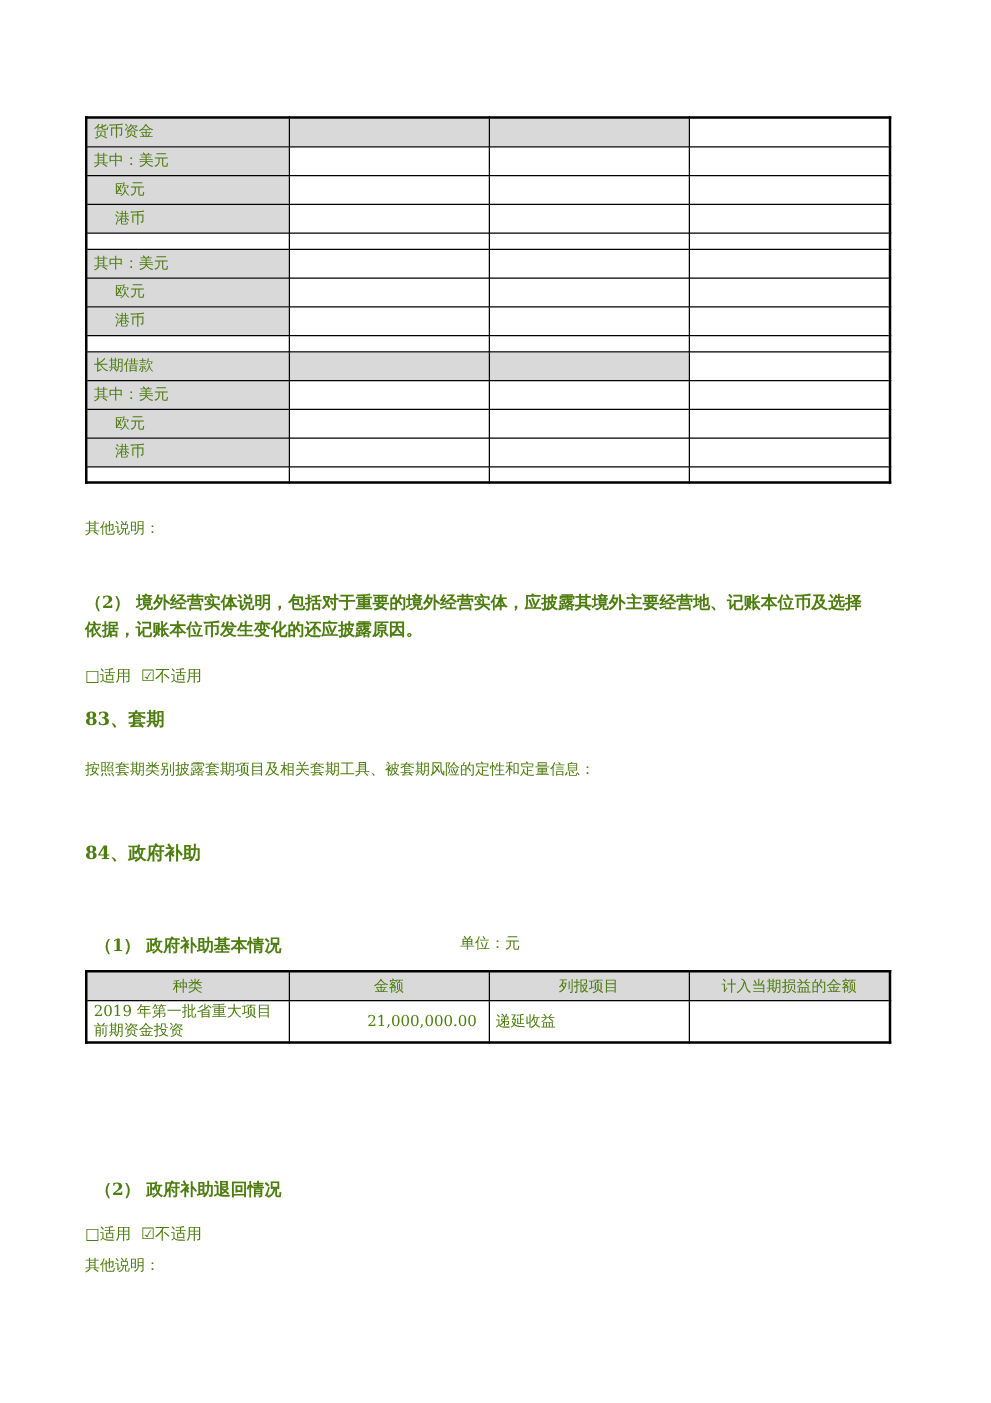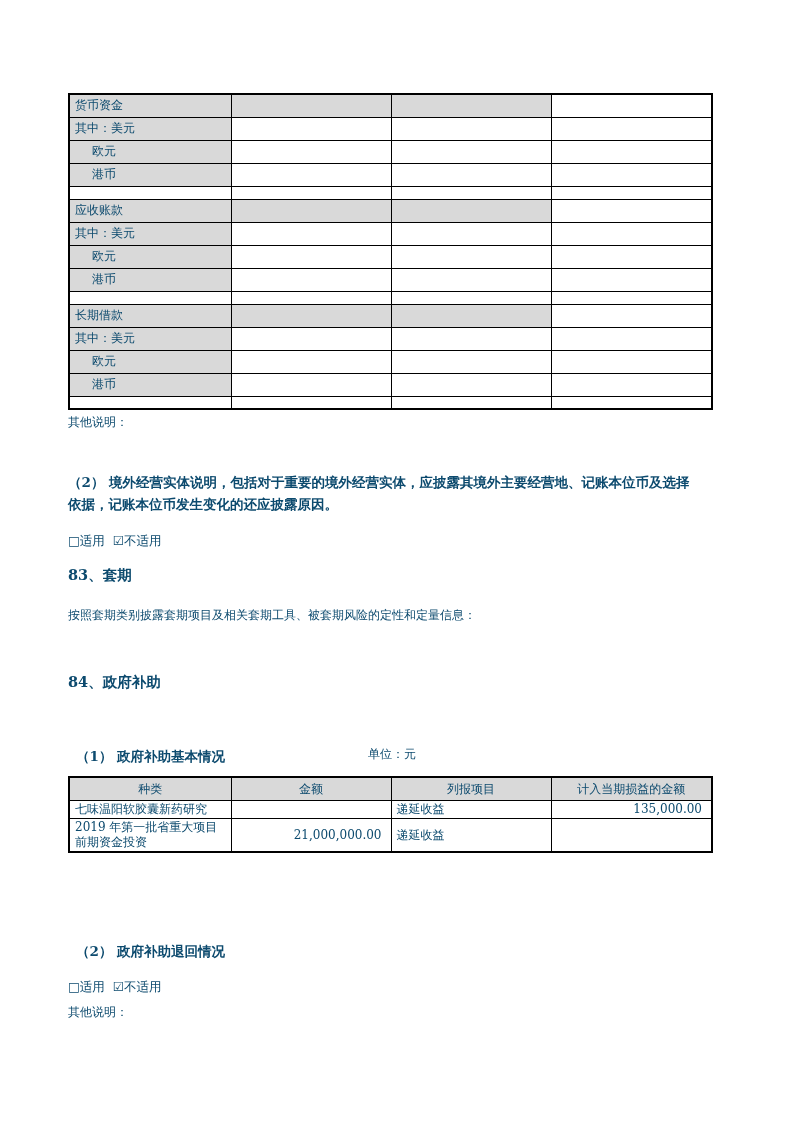--- a/index.html
+++ b/index.html
@@ -1,21 +1,21 @@
 <!DOCTYPE html>
 <html lang="zh"><head>
 <meta charset="utf-8">
 <style>
   html,body{margin:0;padding:0;background:#ffffff;}
   .page{
     position:relative;
     width:786px;height:1122px;
     background:#ffffff;
     font-family:"DejaVu Serif","Liberation Serif",serif;
-    color:#0c4a6e;
+    color:#4d7c0f;
     overflow:hidden;
   }
   .abs{position:absolute;}
   table{border-collapse:collapse;table-layout:fixed;}
   
   .t1{left:68px;top:93px;width:643px;border:2px solid #000;}
   .t1 td{border:1px solid #000;font-size:12px;vertical-align:middle;padding:0 5px;overflow:hidden;white-space:nowrap;}
   .t1 tr.r{height:23px;}
   .t1 tr.sp{height:13px;}
   .t1 td.shade{background:#d9d9d9;}
@@ -73,26 +73,20 @@
       <td class="shade ind">港币</td>
       <td></td>
           <td></td>
           <td></td>
     </tr>
     <tr class="sp">
       <td></td>
           <td></td>
           <td></td>
           <td></td>
-    </tr>
-    <tr class="r">
-      <td class="shade">应收账款</td>
-      <td class="shade"></td>
-      <td class="shade"></td>
-      <td></td>
     </tr>
     <tr class="r">
       <td class="shade">其中：美元</td>
       <td></td>
           <td></td>
           <td></td>
     </tr>
     <tr class="r">
       <td class="shade ind">欧元</td>
       <td></td>
@@ -170,26 +164,20 @@
         <col style="width:160px">
         <col style="width:161px">
       </colgroup>
     <tbody>
         <tr>
       <th>种类</th>
       <th>金额</th>
       <th>列报项目</th>
       <th>计入当期损益的金额</th>
     </tr>
-    <tr class="one">
-      <td class="name">七味温阳软胶囊新药研究</td>
-      <td class="num"></td>
-      <td class="name">递延收益</td>
-      <td class="num">135,000.00</td>
-    </tr>
     <tr class="two">
       <td class="name">2019 年第一批省重大项目前期资金投资</td>
       <td class="num">21,000,000.00</td>
       <td class="name">递延收益</td>
       <td class="num"></td>
     </tr>
   </tbody>
     </table>
 
   <div class="abs h-sub" style="left:76px;top:943px;">（2） 政府补助退回情况</div>

